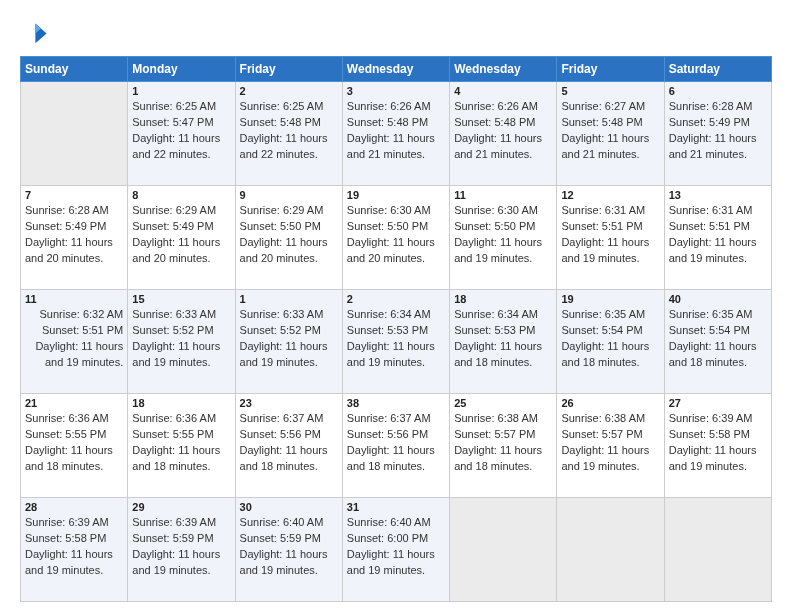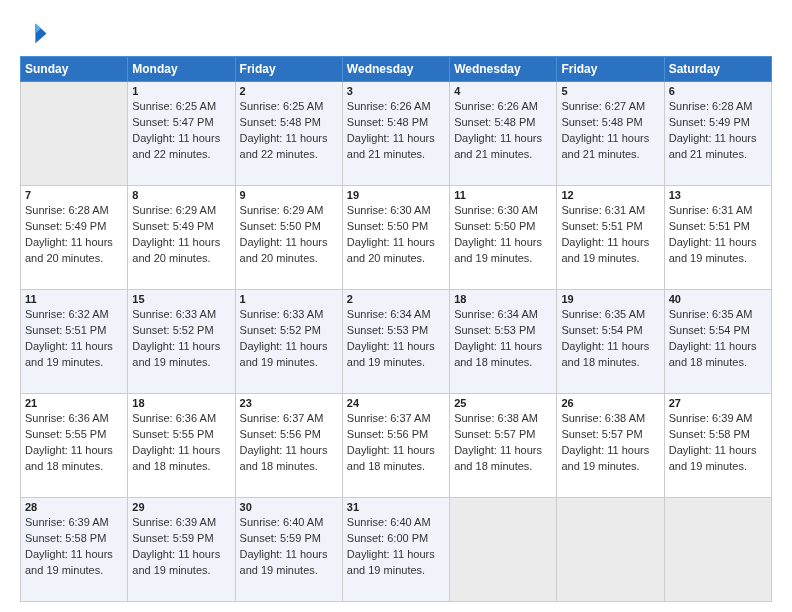--- a/index.html
+++ b/index.html
@@ -236,21 +236,21 @@
             <span class="day-num">13</span>
             <div class="day-info" style="white-space: pre-line;">Sunrise: 6:31 AM
 Sunset: 5:51 PM
 Daylight: 11 hours
 and 19 minutes.</div>
           </td>
         </tr>
         <tr class="row-shaded">
           <td>
             <span class="day-num">11</span>
-            <div class="day-info" style="white-space: pre-line;">Sunrise: 6:32 AM
+            <div class="day-info" style="white-space: pre-line; text-align: right;">Sunrise: 6:32 AM
 Sunset: 5:51 PM
 Daylight: 11 hours
 and 19 minutes.</div>
           </td>
           <td>
             <span class="day-num">15</span>
             <div class="day-info" style="white-space: pre-line;">Sunrise: 6:33 AM
 Sunset: 5:52 PM
 Daylight: 11 hours
 and 19 minutes.</div>
@@ -307,21 +307,21 @@
 and 18 minutes.</div>
           </td>
           <td>
             <span class="day-num">23</span>
             <div class="day-info" style="white-space: pre-line;">Sunrise: 6:37 AM
 Sunset: 5:56 PM
 Daylight: 11 hours
 and 18 minutes.</div>
           </td>
           <td>
-            <span class="day-num">24</span>
+            <span class="day-num">38</span>
             <div class="day-info" style="white-space: pre-line;">Sunrise: 6:37 AM
 Sunset: 5:56 PM
 Daylight: 11 hours
 and 18 minutes.</div>
           </td>
           <td>
             <span class="day-num">25</span>
             <div class="day-info" style="white-space: pre-line;">Sunrise: 6:38 AM
 Sunset: 5:57 PM
 Daylight: 11 hours

